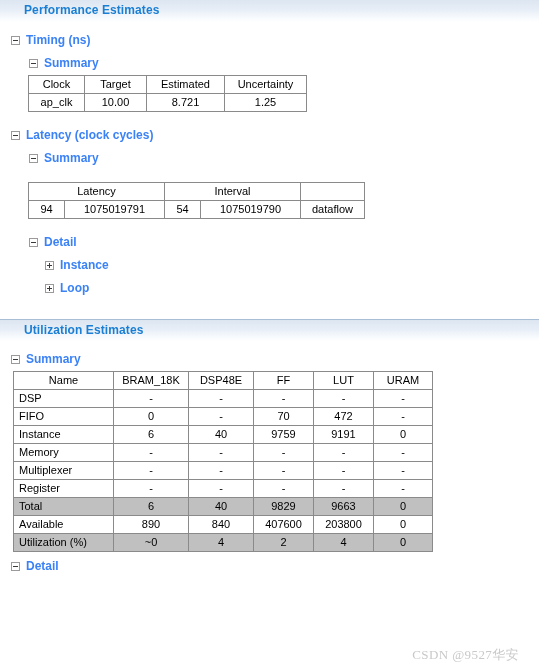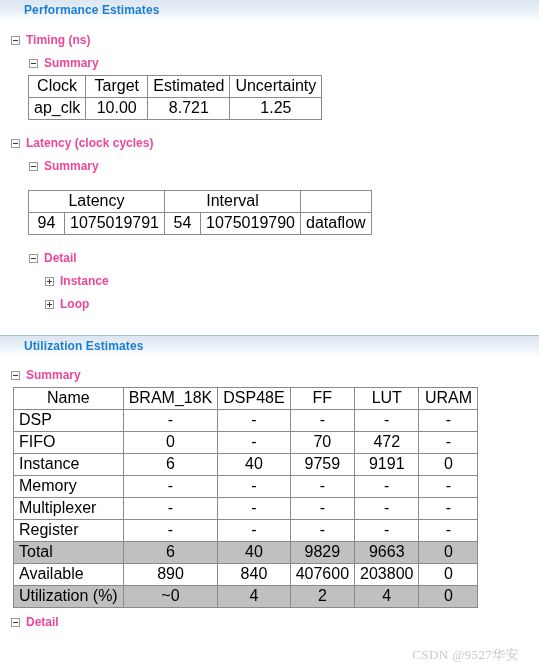--- a/index.html
+++ b/index.html
@@ -38,21 +38,21 @@
   
   .tree-row {
     display: flex;
     align-items: center;
     height: 18px;
     line-height: 18px;
   }
   .tree-label {
     font-weight: bold;
     font-size: 12px;
-    color: #ec4899;
+    color: #3b82f6;
     white-space: nowrap;
   }
   .toggle {
     display: inline-block;
     width: 9px;
     height: 9px;
     box-sizing: border-box;
     border: 1px solid #9a9a9a;
     background: #ffffff;
     position: relative;
@@ -78,21 +78,21 @@
     background: #3a3a3a;
   }
 
   .indent-1 { margin-left: 11px; }
   .indent-2 { margin-left: 29px; }
   .indent-3 { margin-left: 45px; }
 
   
   table.vhls {
     border-collapse: collapse;
-    font-size: 16px;
+    font-size: 11px;
     font-family: "Liberation Sans", sans-serif;
     color: #000000;
     background: #ffffff;
     table-layout: fixed;
   }
   table.vhls td, table.vhls th {
     border: 1px solid #8a8a8a;
     padding: 1px 5px 2px 5px;
     height: 18px;
     box-sizing: border-box;

